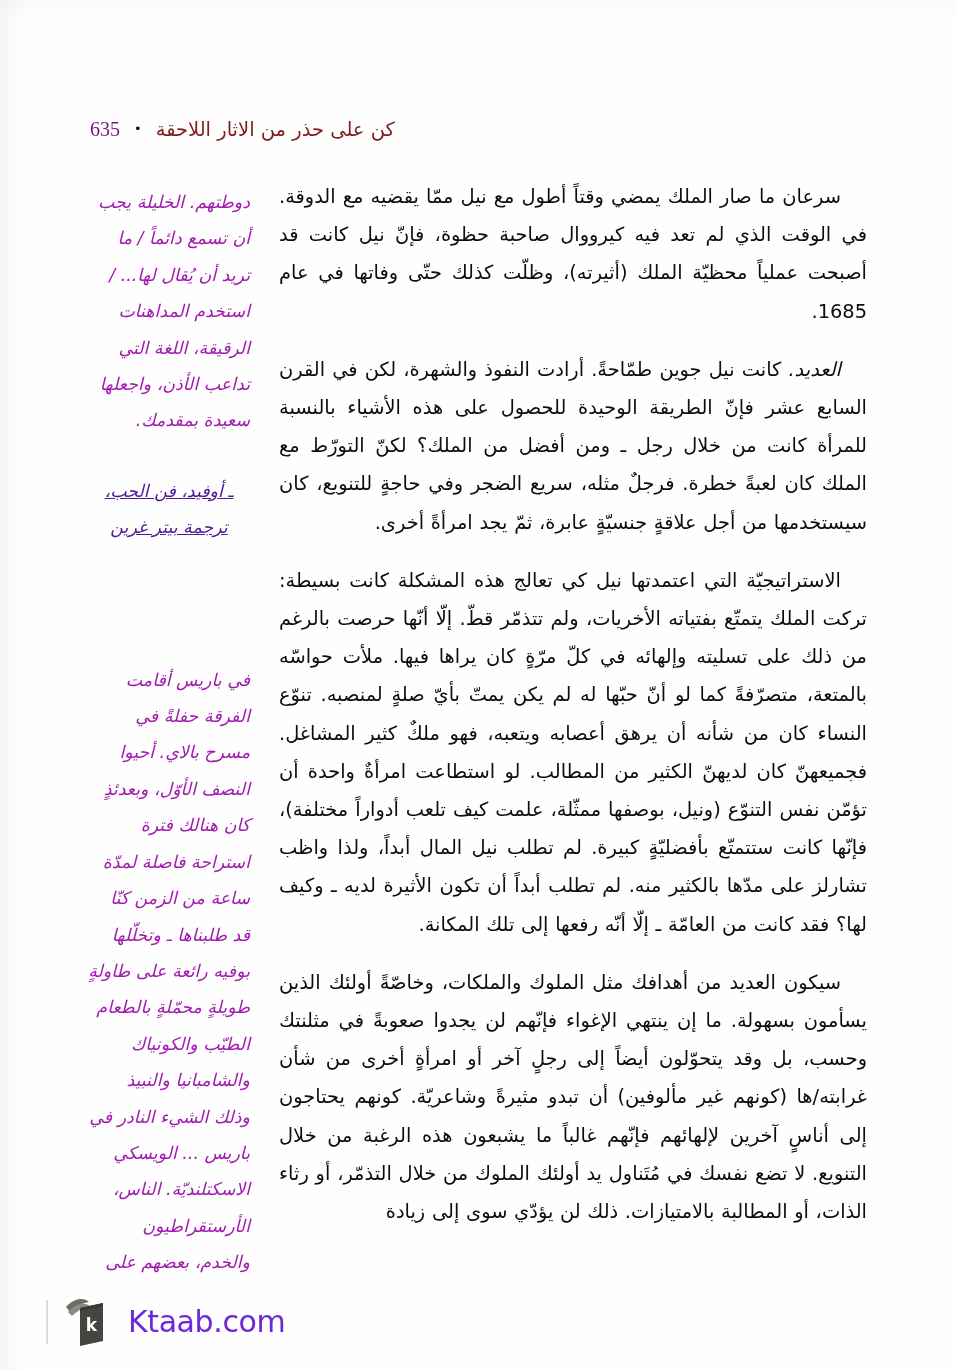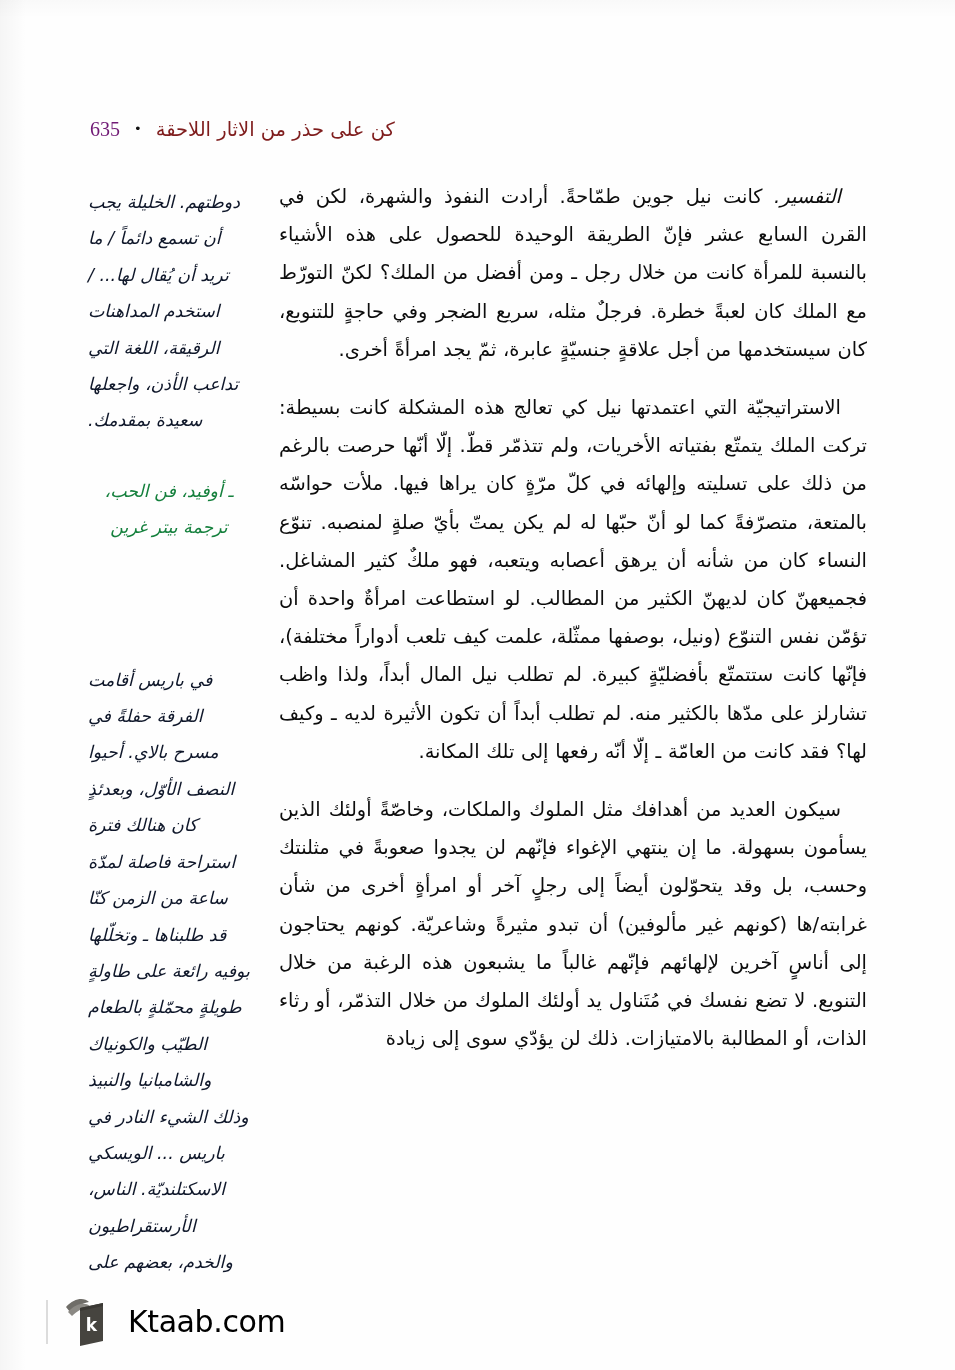--- a/index.html
+++ b/index.html
@@ -112,33 +112,34 @@
     width: 162px;
     flex: 0 0 162px;
     direction: rtl;
     padding-top: 6px;
   }
   .margin-note {
     font-family: "DejaVu Sans", "Liberation Sans", sans-serif;
     font-style: italic;
     font-size: 17.4px;
     line-height: 36.4px;
-    text-align: left;
-    color: #0f172a;
+    text-align: right;
+    color: #a21caf;
     margin: 0;
     letter-spacing: 0.1px;
   }
   .margin-attribution {
     font-family: "DejaVu Sans", "Liberation Sans", sans-serif;
     font-style: italic;
     font-size: 17.4px;
     line-height: 36.4px;
     text-align: center;
-    color: #15803d;
+    color: #4c1d95;
     margin: 0;
+    text-decoration: underline;
   }
   .note-spacer-small { height: 34px; }
   .note-spacer-large { height: 116px; }
 
   
   .footer-watermark {
     position: absolute;
     left: 62px;
     bottom: 22px;
     display: flex;
@@ -149,21 +150,21 @@
   }
   .wm-logo {
     width: 52px;
     height: 54px;
     position: relative;
     flex: 0 0 52px;
   }
   .wm-text {
     font-family: "DejaVu Sans", "Liberation Sans", sans-serif;
     font-size: 30px;
-    color: #000000;
+    color: #6d28d9;
     letter-spacing: -0.4px;
     line-height: 1;
     transform: translateY(1px);
   }
   .footer-rule {
     position: absolute;
     left: 46px;
     bottom: 26px;
     width: 2px;
     height: 44px;
@@ -199,23 +200,26 @@
       <span class="header-title">كن على حذر من الاثار اللاحقة</span>
       <span class="header-bullet">•</span>
       <span class="header-page-number">635</span>
     </div>
   </div>
 
   <div class="body-area">
 
     <div class="main-column">
 
-
-      <p class="para">
-        <span class="lead-italic">التفسير.</span><span> كانت نيل جوين طمّاحةً. أرادت النفوذ والشهرة، لكن في القرن السابع عشر فإنّ الطريقة الوحيدة للحصول على هذه الأشياء بالنسبة للمرأة كانت من خلال رجل ـ ومن أفضل من الملك؟ لكنّ التورّط مع الملك كان لعبةً خطرة. فرجلٌ مثله، سريع الضجر وفي حاجةٍ للتنويع، كان سيستخدمها من أجل علاقةٍ جنسيّةٍ عابرة، ثمّ يجد امرأةً أخرى.</span>
+      <p class="para">
+        <span>سرعان ما صار الملك يمضي وقتاً أطول مع نيل ممّا يقضيه مع الدوقة. في الوقت الذي لم تعد فيه كيرووال صاحبة حظوة، فإنّ نيل كانت قد أصبحت عملياً محظيّة الملك (أثيرته)، وظلّت كذلك حتّى وفاتها في عام 1685.</span>
+      </p>
+
+      <p class="para">
+        <span class="lead-italic">العديد.</span><span> كانت نيل جوين طمّاحةً. أرادت النفوذ والشهرة، لكن في القرن السابع عشر فإنّ الطريقة الوحيدة للحصول على هذه الأشياء بالنسبة للمرأة كانت من خلال رجل ـ ومن أفضل من الملك؟ لكنّ التورّط مع الملك كان لعبةً خطرة. فرجلٌ مثله، سريع الضجر وفي حاجةٍ للتنويع، كان سيستخدمها من أجل علاقةٍ جنسيّةٍ عابرة، ثمّ يجد امرأةً أخرى.</span>
       </p>
 
       <p class="para">
         <span>الاستراتيجيّة التي اعتمدتها نيل كي تعالج هذه المشكلة كانت بسيطة: تركت الملك يتمتّع بفتياته الأخريات، ولم تتذمّر قطّ. إلّا أنّها حرصت بالرغم من ذلك على تسليته وإلهائه في كلّ مرّةٍ كان يراها فيها. ملأت حواسّه بالمتعة، متصرّفةً كما لو أنّ حبّها له لم يكن يمتّ بأيّ صلةٍ لمنصبه. تنوّع النساء كان من شأنه أن يرهق أعصابه ويتعبه، فهو ملكٌ كثير المشاغل. فجميعهنّ كان لديهنّ الكثير من المطالب. لو استطاعت امرأةٌ واحدة أن تؤمّن نفس التنوّع (ونيل، بوصفها ممثّلة، علمت كيف تلعب أدواراً مختلفة)، فإنّها كانت ستتمتّع بأفضليّةٍ كبيرة. لم تطلب نيل المال أبداً، ولذا واظب تشارلز على مدّها بالكثير منه. لم تطلب أبداً أن تكون الأثيرة لديه ـ وكيف لها؟ فقد كانت من العامّة ـ إلّا أنّه رفعها إلى تلك المكانة.</span>
       </p>
 
       <p class="para">
         <span>سيكون العديد من أهدافك مثل الملوك والملكات، وخاصّةً أولئك الذين يسأمون بسهولة. ما إن ينتهي الإغواء فإنّهم لن يجدوا صعوبةً في مثلنتك وحسب، بل وقد يتحوّلون أيضاً إلى رجلٍ آخر أو امرأةٍ أخرى من شأن غرابته/ها (كونهم غير مألوفين) أن تبدو مثيرةً وشاعريّة. كونهم يحتاجون إلى أناسٍ آخرين لإلهائهم فإنّهم غالباً ما يشبعون هذه الرغبة من خلال التنويع. لا تضع نفسك في مُتَناول يد أولئك الملوك من خلال التذمّر، أو رثاء الذات، أو المطالبة بالامتيازات. ذلك لن يؤدّي سوى إلى زيادة</span>
       </p>
 

